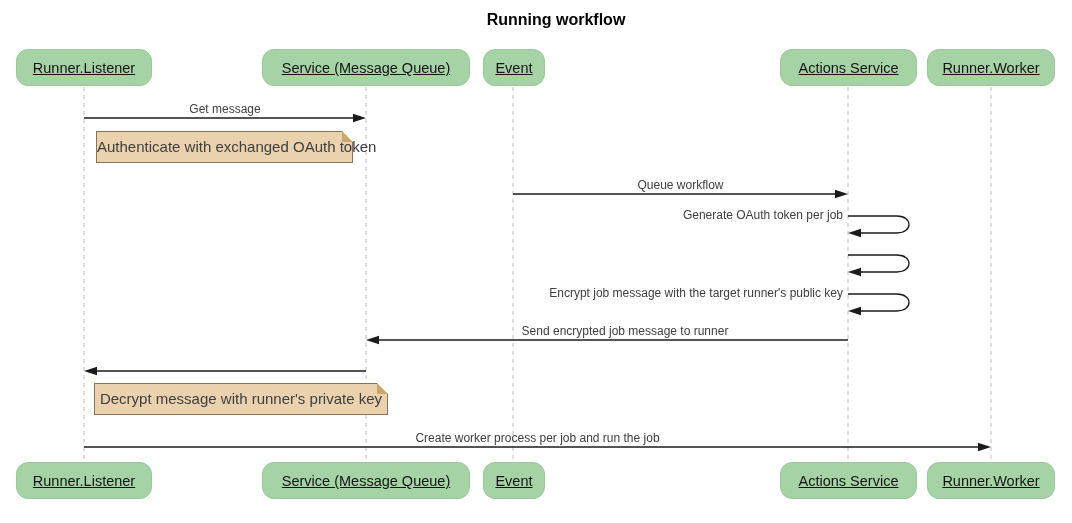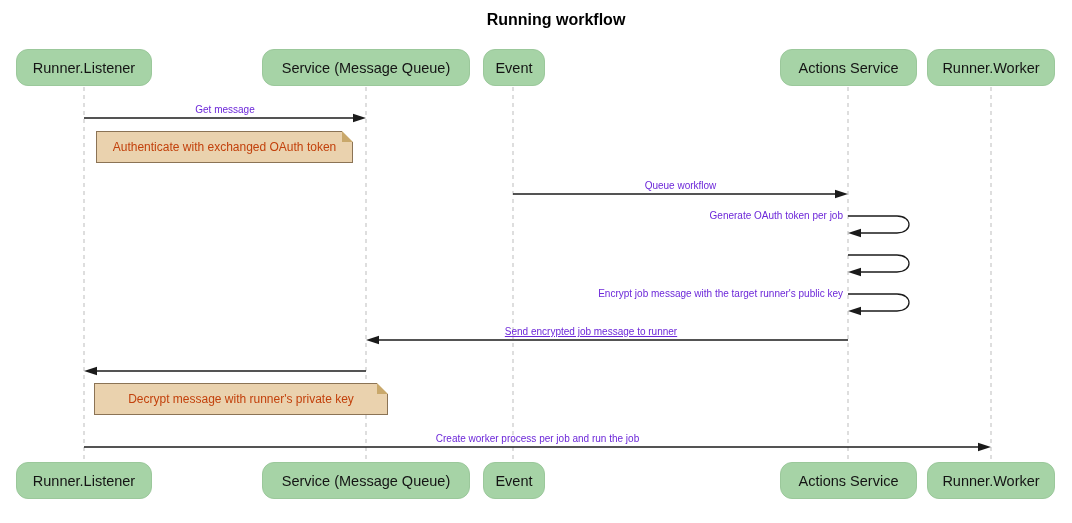--- a/index.html
+++ b/index.html
@@ -28,33 +28,34 @@
   .lifeline{stroke:var(--lifeline);stroke-width:1;stroke-dasharray:4,4;}
   .msg-line{stroke:var(--arrow);stroke-width:1.3;fill:none;}
   .msg-head{fill:var(--arrow);stroke:none;}
   .participant{
     position:absolute;height:37px;line-height:37px;
     background:var(--participant_fill);
     border:1px solid var(--participant_border);
     border-radius:12px;
     text-align:center;font-size:14.5px;white-space:nowrap;
     box-sizing:border-box;
+    text-decoration:underline;
   }
   .row-top{top:49px;}
   .row-bottom{top:462px;}
   .msg-label{
     position:absolute;height:15px;line-height:15px;
-    font-size:10px;text-align:center;white-space:nowrap;color:#6d28d9;
+    font-size:12px;text-align:center;white-space:nowrap;color:#404040;
   }
   .msg-label.right-anchored{text-align:right;}
   .note{
     position:absolute;height:32px;line-height:30px;
     background:var(--note_fill);
     border:1px solid var(--note_border);
-    text-align:center;font-size:12px;white-space:nowrap;color:#c2410c;
+    text-align:center;font-size:15px;white-space:nowrap;color:#404040;
     box-sizing:border-box;
   }
   .note .fold{
     position:absolute;top:-1px;right:-1px;width:0;height:0;
     border-style:solid;border-width:0 11px 11px 0;
     border-color:#ffffff #ffffff #c9a86b #c9a86b;
   }
 </style>
 </head>
 <body>
@@ -124,21 +125,21 @@
   <div class="participant row-top" style="left:16px;width:136px;">Runner.Listener</div>
   <div class="participant row-top" style="left:262px;width:208px;">Service (Message Queue)</div>
   <div class="participant row-top" style="left:483px;width:62px;">Event</div>
   <div class="participant row-top" style="left:780px;width:137px;">Actions Service</div>
   <div class="participant row-top" style="left:927px;width:128px;">Runner.Worker</div>
 
   <div class="msg-label" style="left:84px;width:282px;top:102px;">Get message</div>
   <div class="msg-label" style="left:513px;width:335px;top:178px;">Queue workflow</div>
   <div class="msg-label right-anchored" style="right:229px;top:208px;">Generate OAuth token per job</div>
   <div class="msg-label right-anchored" style="right:229px;top:286px;">Encrypt job message with the target runner's public key</div>
-  <div class="msg-label" style="left:350px;width:482px;top:324px;text-decoration:underline;">Send encrypted job message to runner</div>
+  <div class="msg-label" style="left:384px;width:482px;top:324px;">Send encrypted job message to runner</div>
   <div class="msg-label" style="left:84px;width:282px;top:355px;margin-top:35px;">Send job</div>
   <div class="msg-label" style="left:84px;width:907px;top:431px;">Create worker process per job and run the job</div>
 
   <div class="note" style="left:96px;top:131px;width:257px;">
     <span>Authenticate with exchanged OAuth token</span>
     <span class="fold"></span>
   </div>
   <div class="note" style="left:94px;top:383px;width:294px;">
     <span>Decrypt message with runner's private key</span>
     <span class="fold"></span>

